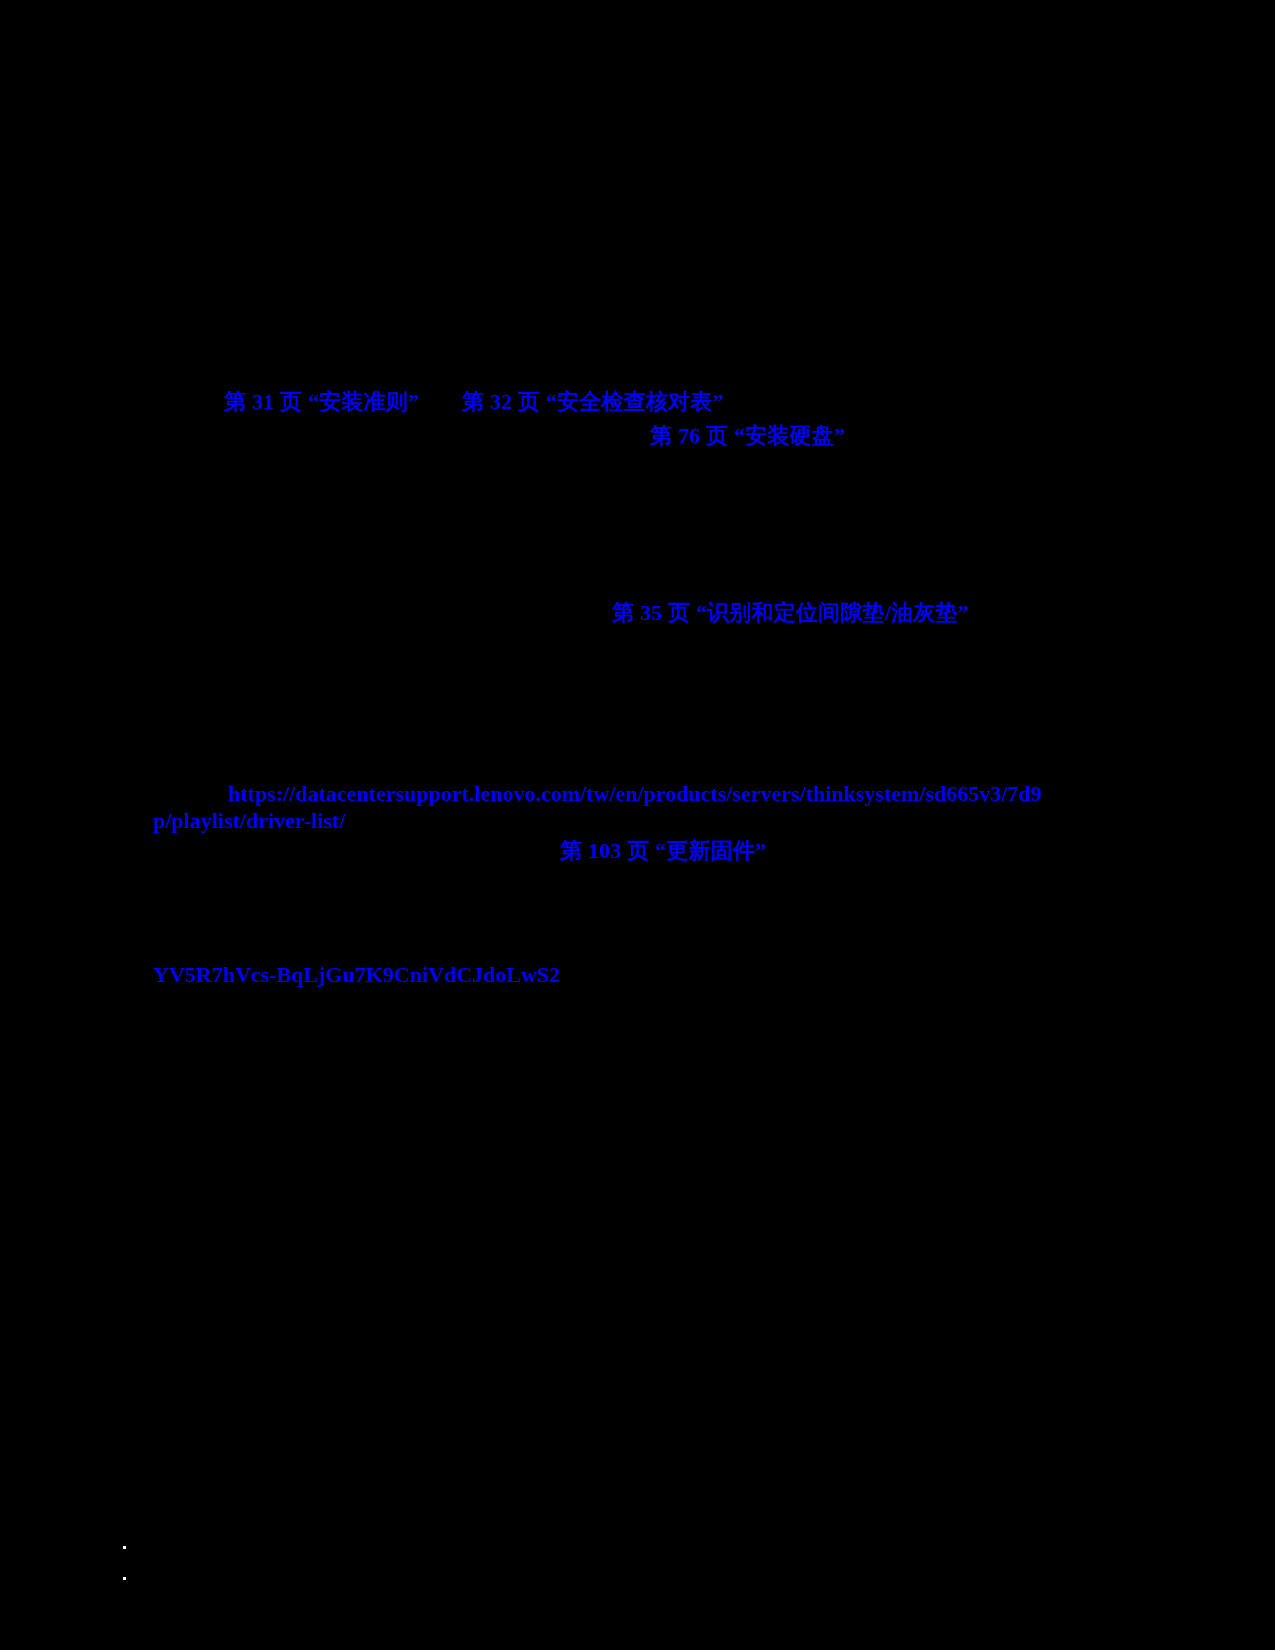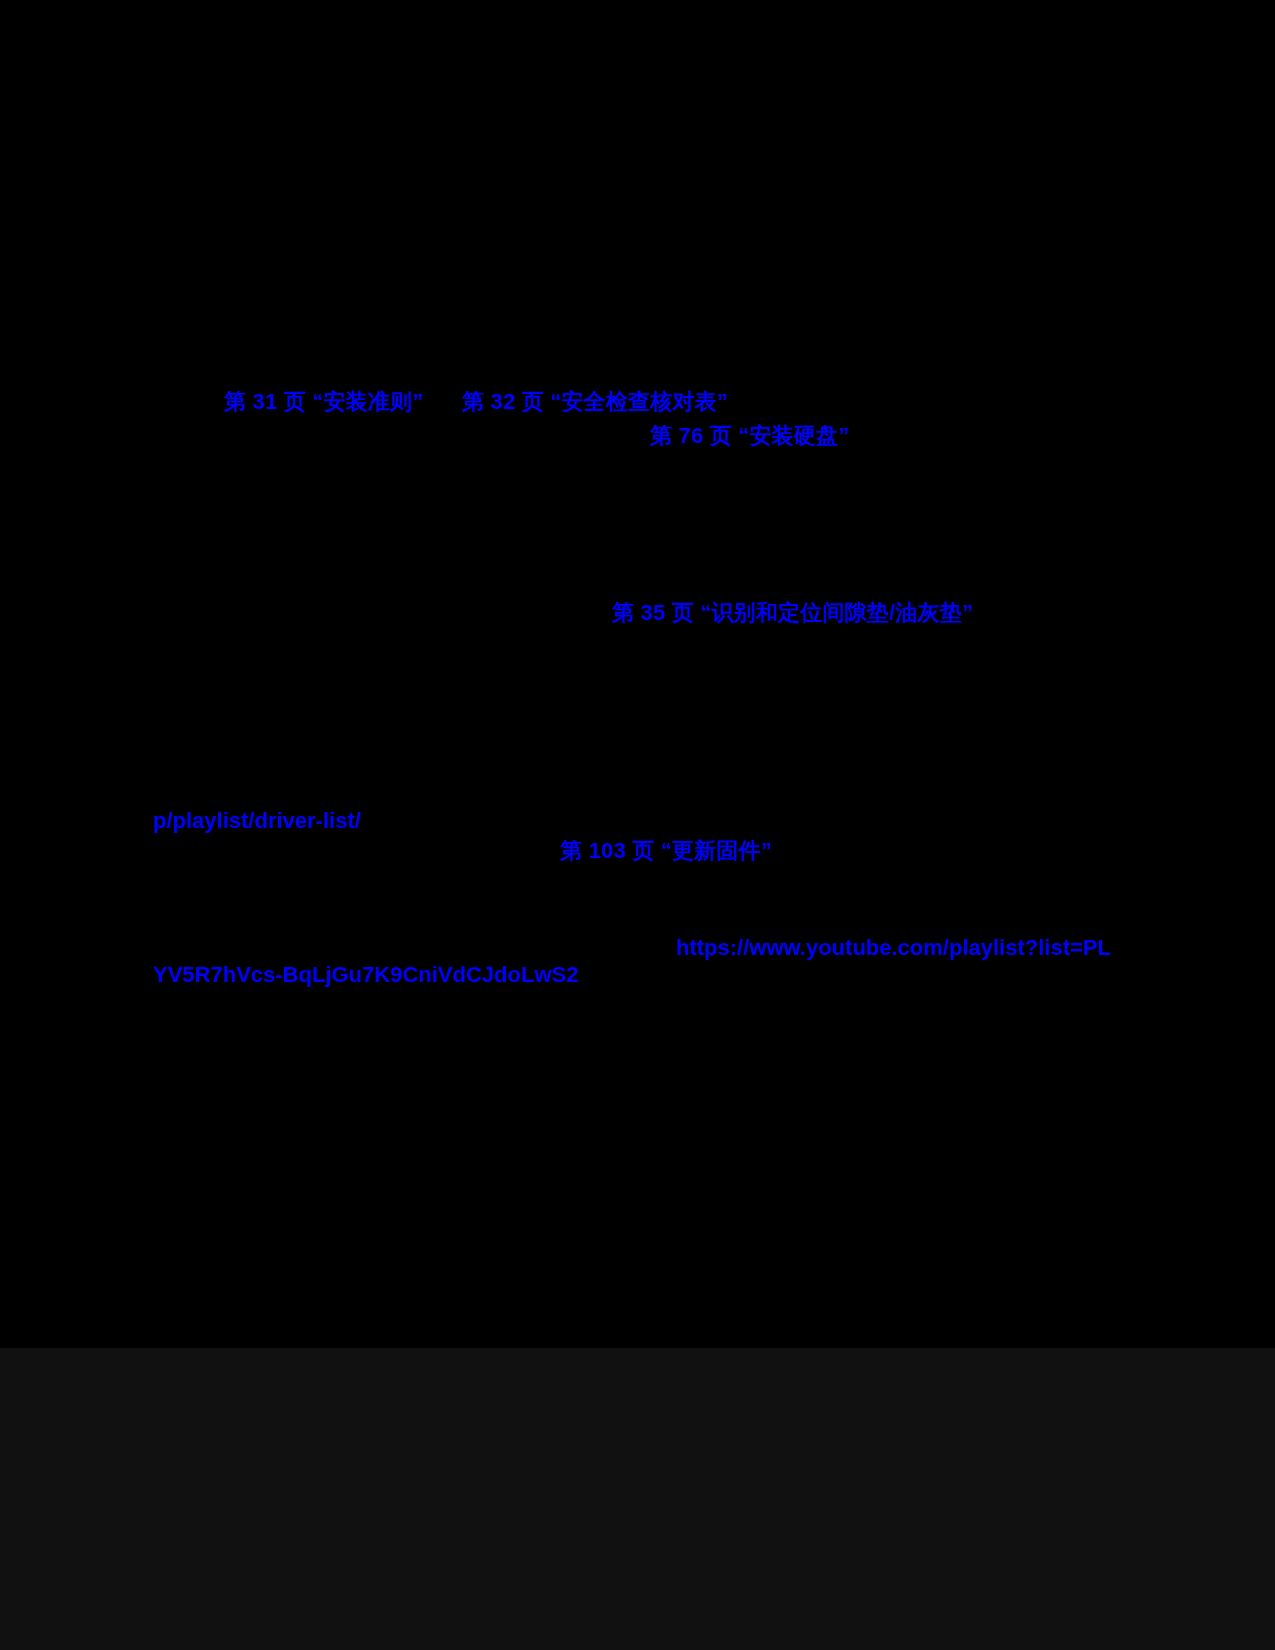--- a/index.html
+++ b/index.html
@@ -8,24 +8,24 @@
     --dot: #ffffff;
   }
   html, body {
     margin: 0;
     padding: 0;
     background: #111;
   }
   .page {
     position: relative;
     width: 1275px;
-    height: 1348px;
+    height: 1650px;
     background: var(--bg);
     overflow: hidden;
-    font-family: Liberation Sans, sans-serif;
+    font-family: Liberation Serif, serif;
   }
   .frag {
     position: absolute;
     color: var(--link);
     font-size: 22px;
     font-weight: bold;
     line-height: 24px;
     white-space: nowrap;
     text-decoration: none;
     letter-spacing: 0.2px;
@@ -59,25 +59,25 @@
 <div class="page">
 
   <span id="frag-guidelines" class="frag">第 31 页 “安装准则”</span>
 
   <span id="frag-safety" class="frag">第 32 页 “安全检查核对表”</span>
 
   <span id="frag-install-drive" class="frag">第 76 页 “安装硬盘”</span>
 
   <span id="frag-gap-pad" class="frag">第 35 页 “识别和定位间隙垫/油灰垫”</span>
 
+  <span id="frag-driver-url-1" class="frag url">https://datacentersupport.lenovo.com/tw/en/products/servers/thinksystem/sd665v3/7d9</span>
 
   <span id="frag-driver-url-2" class="frag url">p/playlist/driver-list/</span>
 
   <span id="frag-update-firmware" class="frag">第 103 页 “更新固件”</span>
 
-  <span id="frag-youtube-url-1" class="frag url">https://www.youtube.com/playlist?list=PL</span>
 
   <span id="frag-youtube-url-2" class="frag url">YV5R7hVcs-BqLjGu7K9CniVdCJdoLwS2</span>
 
   <div id="dot-1" class="dot"></div>
   <div id="dot-2" class="dot"></div>
 
 </div>
 
 </body></html>

